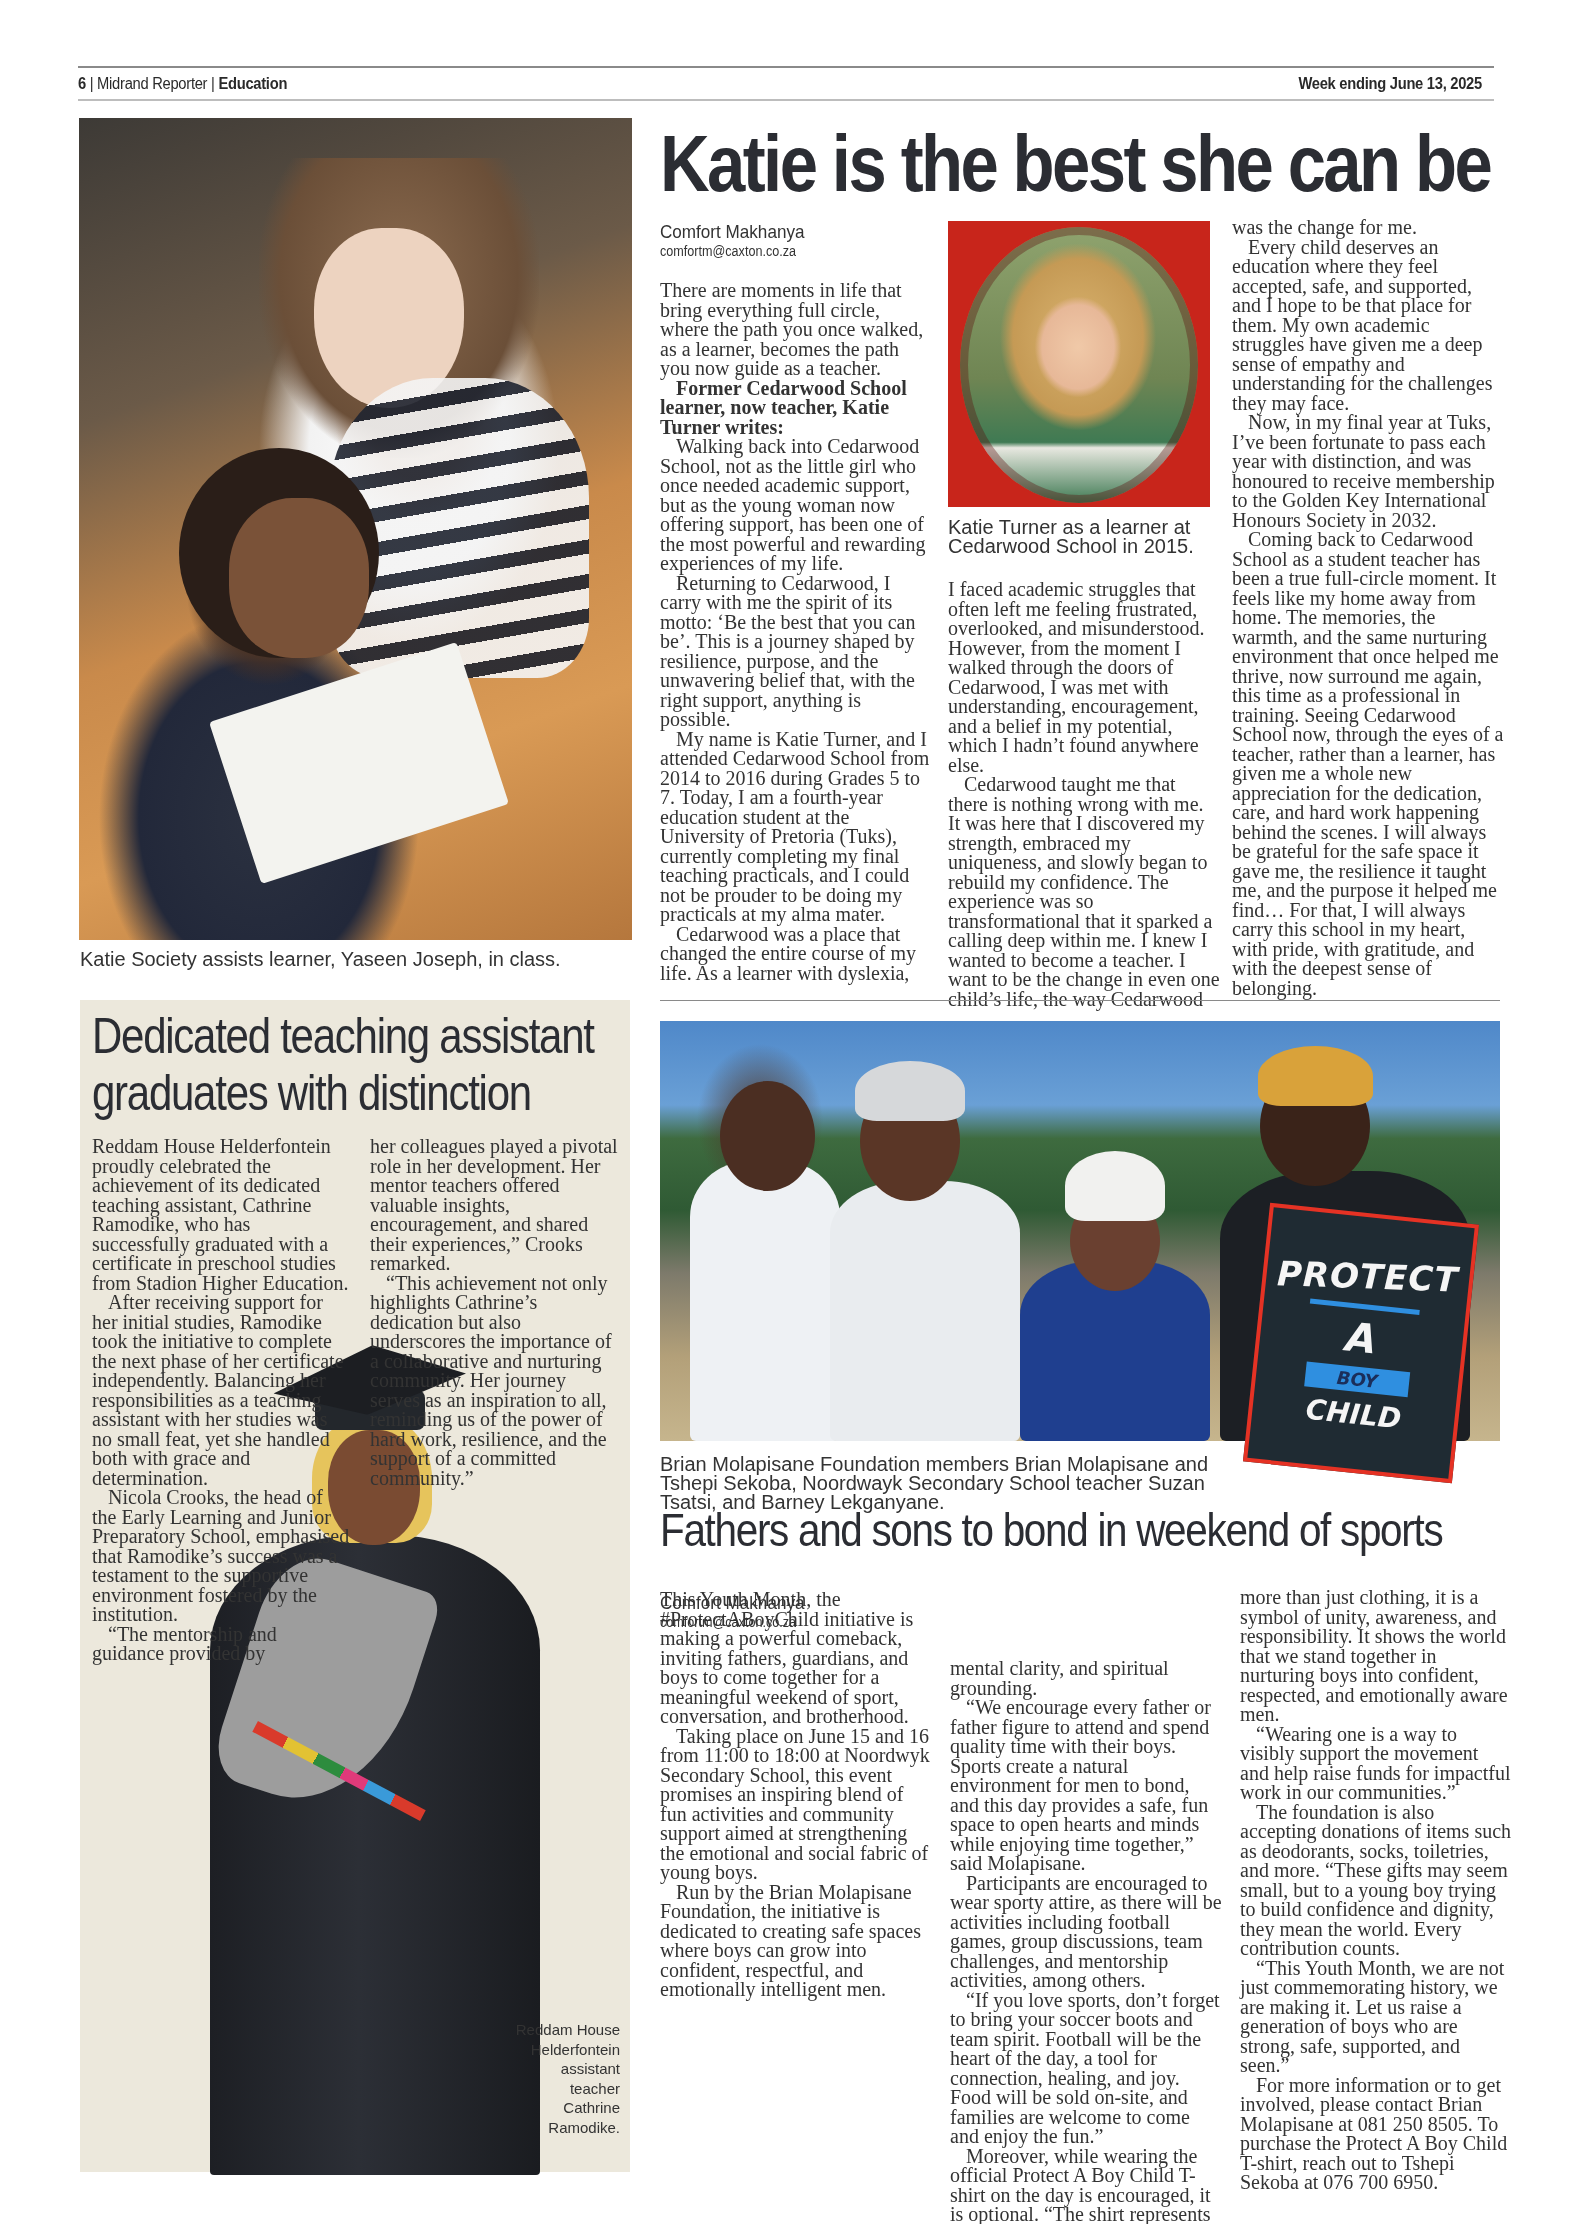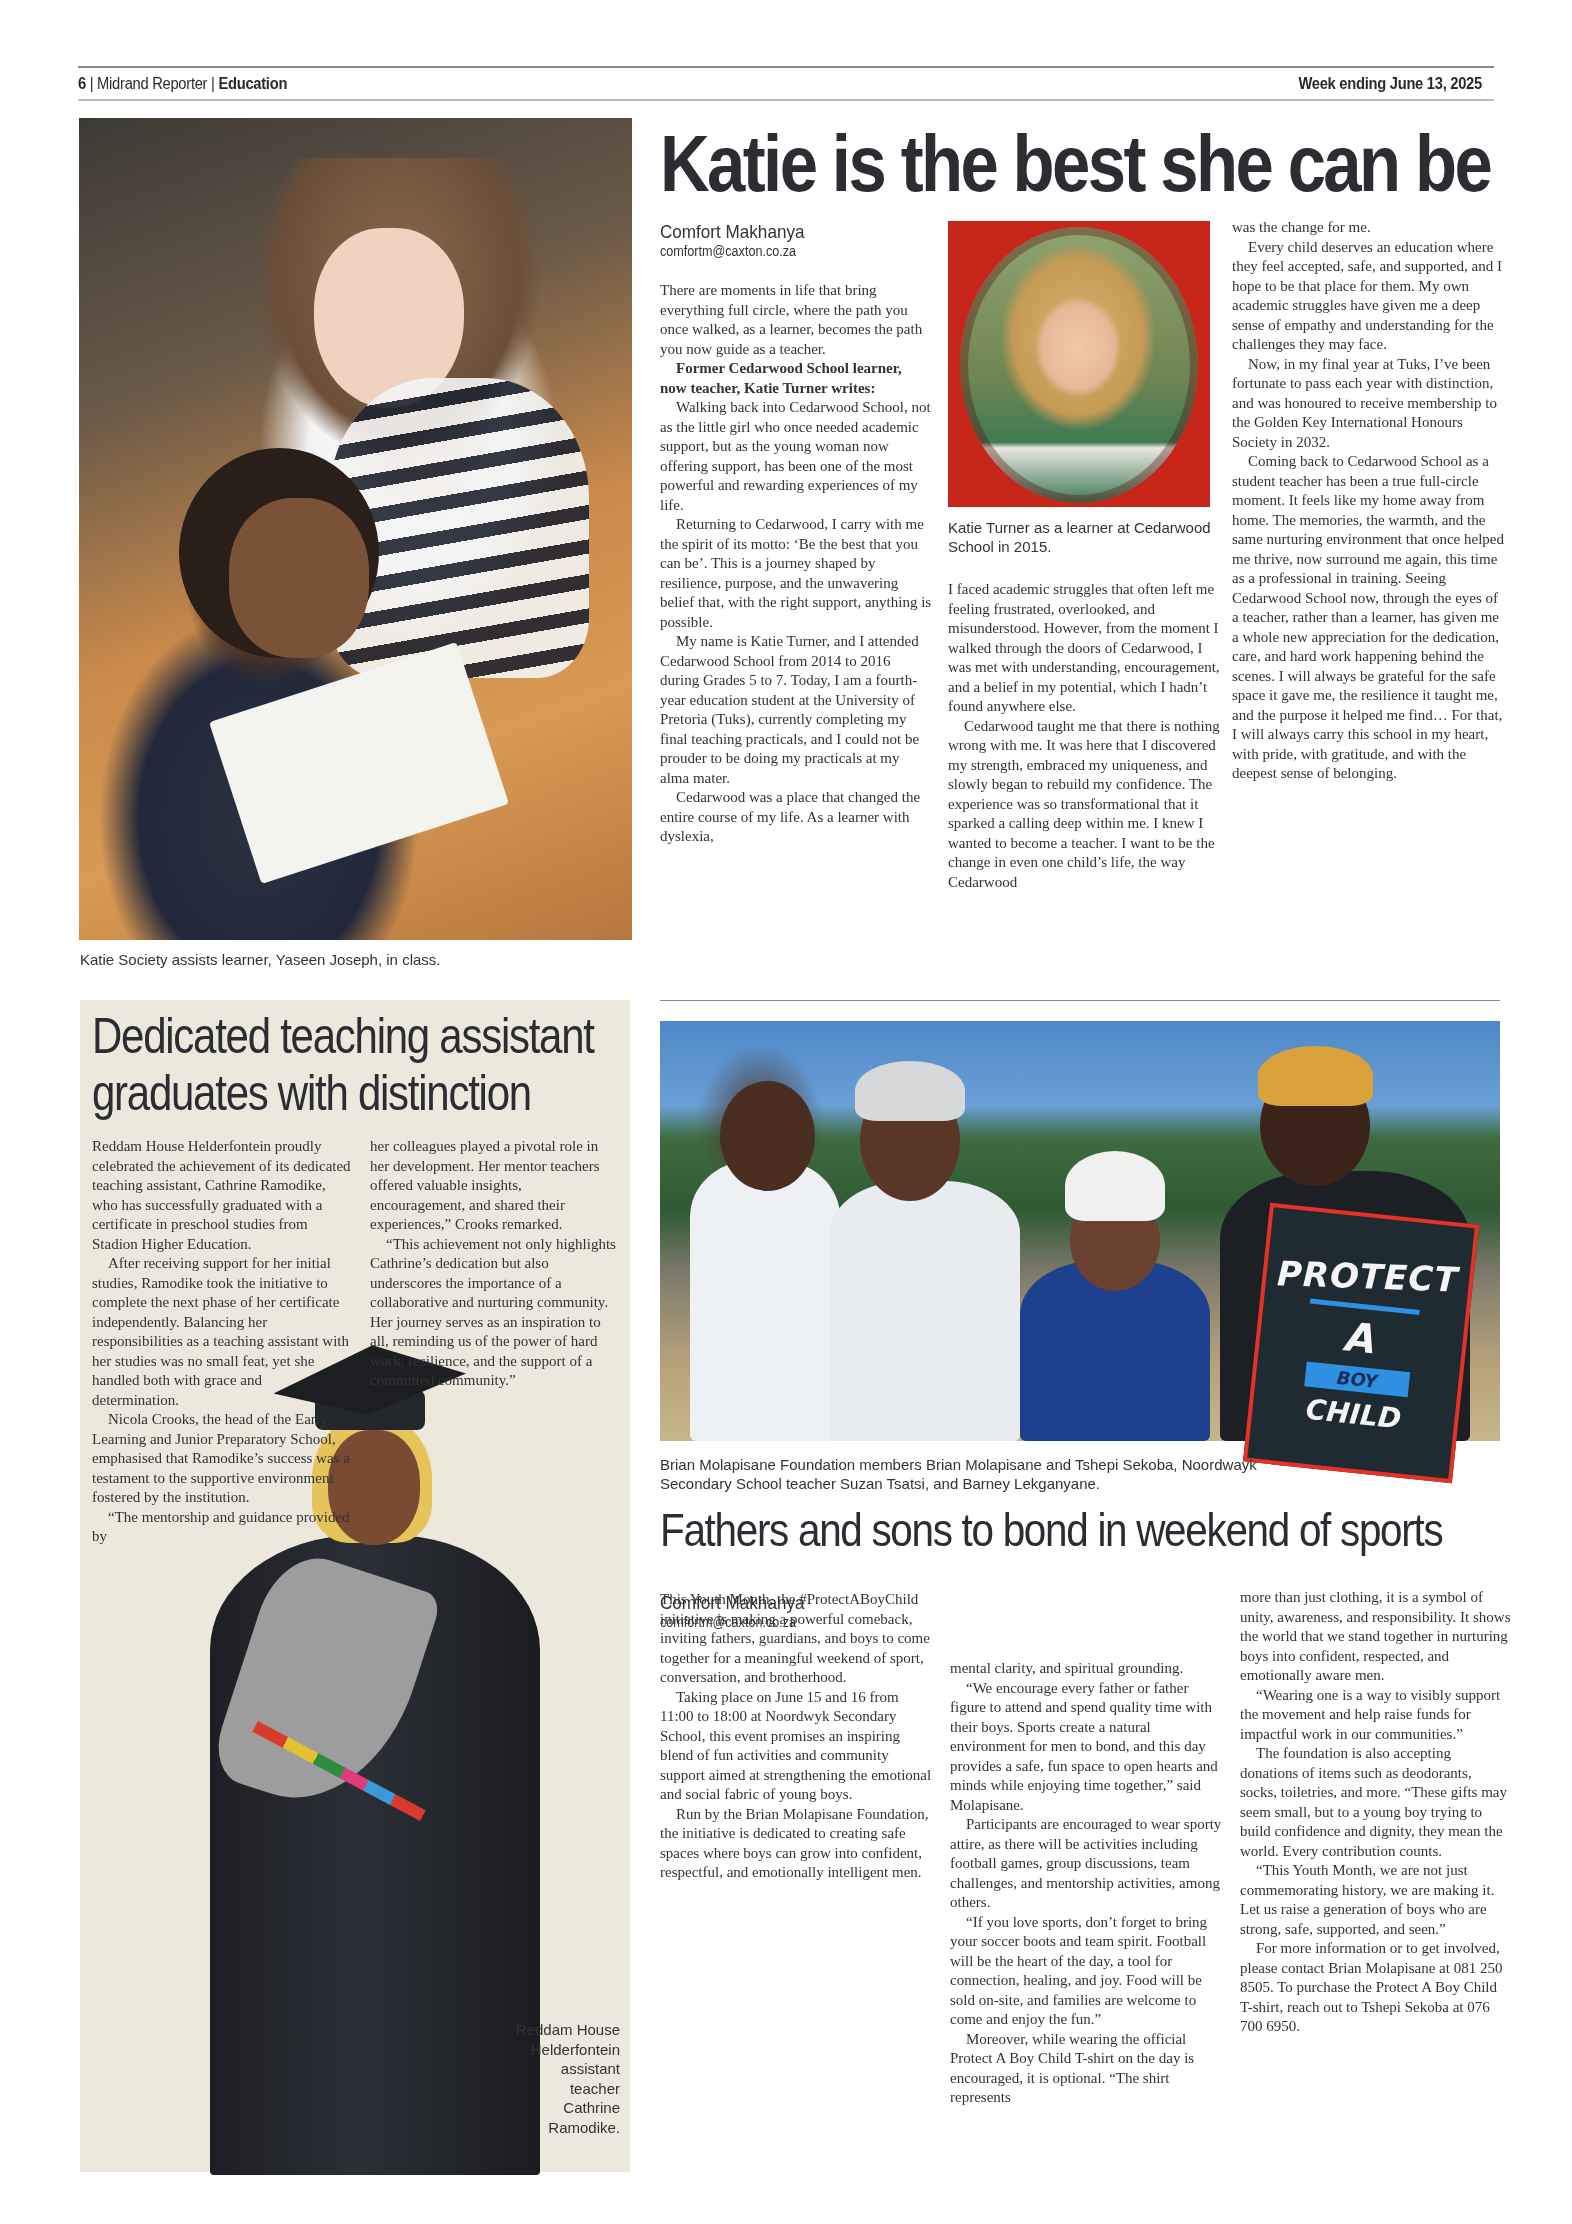--- a/index.html
+++ b/index.html
@@ -26,32 +26,32 @@
       radial-gradient(ellipse 200px 260px at 180px 700px, #2b3140 0%, #22283a 60%, transparent 80%),
       linear-gradient(160deg, #3d3a36 0%, #6b5a48 30%, #c98a4b 55%, #d99a55 75%, #b5773d 100%); }
   .photo-class .stripes { position:absolute; left: 250px; top: 260px; width: 260px; height: 300px;
     background: repeating-linear-gradient(170deg, #1f2430 0 14px, #f4f4f4 14px 34px); border-radius: 40% 40% 20% 20%; opacity: 0.9; }
   .photo-class .book { position:absolute; left: 150px; top: 560px; width: 260px; height: 170px; background: #f3f3ef; transform: rotate(-18deg); border-radius: 4px; }
   .photo-class .hair { position:absolute; left: 180px; top: 40px; width: 280px; height: 300px; background: radial-gradient(ellipse at 50% 40%, #8a6a4e 0%, #6b4f38 60%, transparent 72%); }
   .photo-class .face { position:absolute; left: 235px; top: 110px; width: 150px; height: 180px; background: #edd3c0; border-radius: 45% 45% 50% 50%; }
   .photo-class .boyhead { position:absolute; left: 100px; top: 330px; width: 200px; height: 210px; background: #2a1e18; border-radius: 50%; }
   .photo-class .boyface { position:absolute; left: 150px; top: 380px; width: 140px; height: 160px; background: #7a5238; border-radius: 45%; }
 
-  .cap { font-family: "Liberation Sans", sans-serif; font-size: 15px; color: #333; line-height: 19px; }
+  .cap { font-family: "Liberation Sans", sans-serif; font-size: 20px; color: #333; line-height: 19px; }
   .cap-class { left: 80px; top: 950px; width: 550px; }
 
   
   .headline-1 { left: 660px; top: 118px; width: 840px; font-family: "Liberation Sans", sans-serif; font-weight: bold;
     font-size: 80px; line-height: 92px; color: #2b2d33; letter-spacing: -3px; transform: scaleX(0.86); transform-origin: left top; white-space: nowrap; }
 
   .byline { font-family: "Liberation Sans", sans-serif; color: #333; transform: scaleX(0.9); transform-origin: left top; white-space: nowrap; }
   .byline .name { font-size: 19px; line-height: 22px; display:block; }
   .byline .email { font-size: 14px; line-height: 17px; display:block; }
 
-  .col { font-size: 15px; line-height: 19.5px; color: #333; text-align: left; font-family: Liberation Serif, serif; }
+  .col { font-size: 20px; line-height: 19.5px; color: #333; text-align: left; font-family: Liberation Serif, serif; }
   .col p { text-indent: 16px; }
   .col p.noindent { text-indent: 0; }
   .col p.bold { font-weight: bold; }
 
   .photo-katie { left: 948px; top: 221px; width: 262px; height: 286px; background: #c8251b; }
   .photo-katie .frame { position:absolute; left: 12px; top: 6px; width: 238px; height: 276px; border-radius: 50%;
     background:
       radial-gradient(ellipse 60px 70px at 118px 120px, #f0c9a8 0%, #e7b898 60%, transparent 72%),
       radial-gradient(ellipse 100px 120px at 118px 110px, #d9b36f 0%, #c59a55 65%, transparent 78%),
       linear-gradient(180deg, #8fa36e 0%, #6f8553 55%, #3f7a53 78%, #e8e8e0 80%, #3f7a53 100%);

